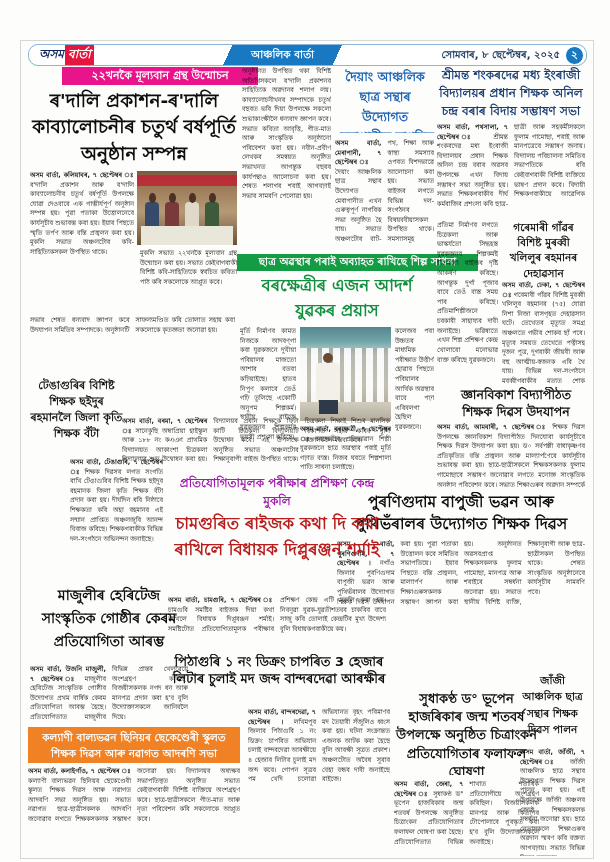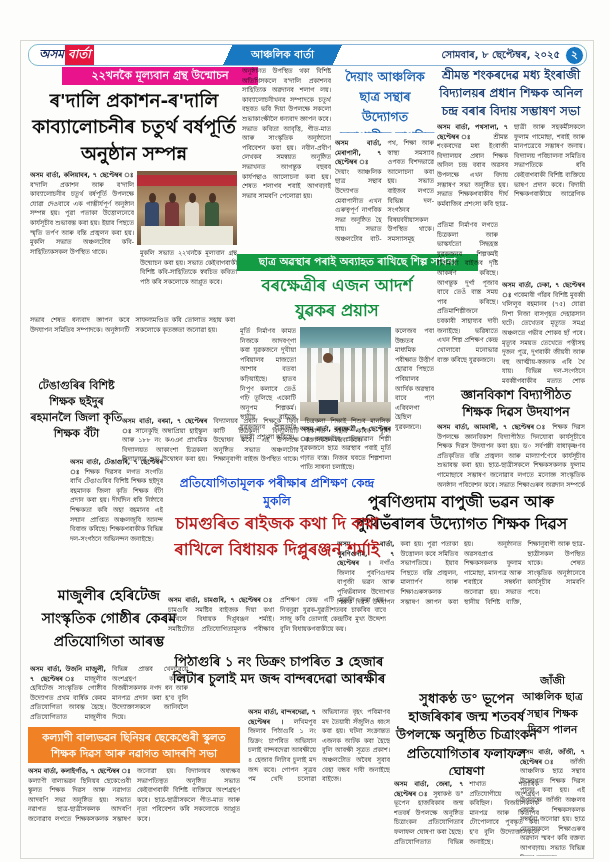--- a/index.html
+++ b/index.html
@@ -93,34 +93,35 @@
   <div class="abs hl" style="left:240px;top:274px;width:194px;height:50px;font-size:16.5px;line-height:1.5;color:#13903f;">বৰক্ষেত্ৰীৰ এজন আদৰ্শ যুৱকৰ প্ৰয়াস</div>
   <div class="abs photo2" style="left:300px;top:327px;width:91px;height:94px;">
     <div class="idols"></div>
     <div class="man"></div>
   </div>
   <div class="abs txt" style="left:240px;top:327px;width:56px;height:163px;">মূৰ্তি নিৰ্মাণৰ কামত নিজকে আদৰণ্গা কৰা যুৱকজনে দুখীয়া পৰিয়ালৰ মাজতো আশাৰ বতৰা কঢ়িয়াইছে। হাতৰ নিপুণ কলাৰে তেওঁ গঢ়ি তুলিছে একোটি অনুপম শিল্পকৰ্ম। স্থানীয় ৰাইজে যুৱকজনৰ শিল্পকৰ্মৰ ভূয়সী প্ৰশংসা কৰিছে।</div>
   <div class="abs txt" style="left:395px;top:327px;width:39px;height:163px;">কলেজৰ পৰা উচ্চতৰ মাধ্যমিক পৰীক্ষাত উত্তীৰ্ণ হোৱাৰ পিছতে পৰিয়ালৰ আৰ্থিক অৱস্থাৰ বাবে পঢ়া এৰিবলগা হৈছিল যুৱকজনে।</div>
   <div class="abs txt" style="left:437px;top:221px;width:61px;height:162px;">প্ৰতিমা নিৰ্মাণৰ লগতে চিত্ৰকলা আৰু ভাস্কৰ্যতো সিদ্ধহস্ত যুৱকজনৰ শিল্পকৰ্মই ইতিমধ্যে ৰাইজৰ দৃষ্টি আকৰ্ষণ কৰিছে। আগন্তুক দুৰ্গা পূজাৰ বাবে তেওঁ ব্যস্ত সময় পাৰ কৰিছে। প্ৰতিমাশিল্পীজনে চৰকাৰী সাহায্যৰ দাবী জনাইছে। ভৱিষ্যতে এখন শিল্প প্ৰশিক্ষণ কেন্দ্ৰ খোলাৰো মনোভাৱ ব্যক্ত কৰিছে যুৱকজনে।</div>
   <div class="abs txt" style="left:300px;top:425px;width:91px;height:65px;"><b>অসম বাৰ্তা, বৰক্ষেত্ৰী, ৭ ছেপ্টেম্বৰ ঃ</b> <span>বৰক্ষেত্ৰীৰ প্ৰতিভাৱান শিল্পী যুৱকজনে ছাত্ৰ অৱস্থাৰ পৰাই মূৰ্তি গঢ়াত ব্যস্ত। নিজৰ ঘৰতে শিল্পশালা পাতি সাধনা চলাইছে।</span></div>
 
+  <div class="abs hl" style="left:502px;top:220px;width:83px;height:58px;font-size:10.5px;line-height:1.45;color:#111;">গৰেমাৰী গাঁৱৰ বিশিষ্ট মুৰব্বী খলিলুৰ ৰহমানৰ দেহাৱসান</div>
   <div class="abs txt" style="left:502px;top:281px;width:83px;height:102px;"><b>অসম বাৰ্তা, ঢেকা, ৭ ছেপ্টেম্বৰ ঃ</b> <span>গৰেমাৰী গাঁৱৰ বিশিষ্ট মুৰব্বী খলিলুৰ ৰহমানৰ (৭৫) যোৱা নিশা নিজা বাসগৃহত দেহাৱসান ঘটে। তেখেতৰ মৃত্যুত সমগ্ৰ অঞ্চলতে গভীৰ শোকৰ ছাঁ পৰে। মৃত্যুৰ সময়ত তেখেতে পত্নীসহ দুজন পুত্ৰ, দুগৰাকী জীয়ৰী আৰু বহু আত্মীয়-স্বজনক এৰি থৈ যায়। বিভিন্ন দল-সংগঠনে মুৰব্বীগৰাকীৰ মৃত্যুত শোক প্ৰকাশ কৰিছে।</span></div>
 
   <div class="abs hl" style="left:447px;top:387px;width:138px;height:33px;font-size:12.5px;line-height:1.35;color:#111;">জ্ঞানবিকাশ বিদ্যাপীঠত শিক্ষক দিৱস উদযাপন</div>
   <div class="abs txt" style="left:437px;top:423px;width:148px;height:64px;"><b>অসম বাৰ্তা, আমবাৰী, ৭ ছেপ্টেম্বৰ ঃ</b> <span>শিক্ষক দিৱস উপলক্ষে জ্ঞানবিকাশ বিদ্যাপীঠত দিনযোৰা কাৰ্যসূচীৰে শিক্ষক দিৱস উদযাপন কৰা হয়। ড০ সৰ্বপল্লী ৰাধাকৃষ্ণণৰ প্ৰতিকৃতিত বন্তি প্ৰজ্বলন আৰু মাল্যাৰ্পণেৰে কাৰ্যসূচীৰ শুভাৰম্ভ কৰা হয়। ছাত্ৰ-ছাত্ৰীসকলে শিক্ষকসকলক ফুলাম গামোছাৰে সম্ভাষণ জনোৱাৰ লগতে মনোজ্ঞ সাংস্কৃতিক অনুষ্ঠান পৰিবেশন কৰে। সভাত শিক্ষাগুৰুৰ অৱদান সম্পৰ্কে আলোকপাত কৰা হয়।</span></div>
 
   <div class="abs hl" style="left:337px;top:492px;width:248px;height:44px;font-size:15.5px;line-height:1.4;color:#0d0d0d;">পুৰণিগুদাম বাপুজী ভৱন আৰু পুথিভঁৰালৰ উদ্যোগত শিক্ষক দিৱস পালন</div>
   <div class="abs txt cols4" style="left:337px;top:540px;width:248px;height:118px;"><b>অসম বাৰ্তা, পুৰণিগুদাম, ৭ ছেপ্টেম্বৰ ।</b> <span>নগাঁও জিলাৰ পুৰণিগুদাম বাপুজী ভৱন আৰু পুথিভঁৰালৰ উদ্যোগত শিক্ষক দিৱস উদযাপন কৰা হয়। পুৱা পতাকা উত্তোলন কৰে সমিতিৰ সভাপতিয়ে। ইয়াৰ পিছতে বন্তি প্ৰজ্বলন, মাল্যাৰ্পণ আৰু শিক্ষাগুৰুসকলক সম্ভাষণ জ্ঞাপন কৰা হয়। অনুষ্ঠানত অৱসৰপ্ৰাপ্ত শিক্ষকসকলক ফুলাম গামোছা, মানপত্ৰ আৰু শৰাইৰে সম্বৰ্ধনা জনোৱা হয়। সভাত স্থানীয় বিশিষ্ট ব্যক্তি, শিক্ষানুৰাগী আৰু ছাত্ৰ-ছাত্ৰীসকল উপস্থিত থাকে। শেষত সাংস্কৃতিক অনুষ্ঠানেৰে কাৰ্যসূচীৰ সামৰণি পৰে।</span></div>
 
   <div class="abs hl" style="left:30px;top:378px;width:93px;height:76px;font-size:11px;line-height:1.45;color:#111;">টেঙাগুৰিৰ বিশিষ্ট শিক্ষক ছইদুৰ ৰহমানলৈ জিলা কৃতি শিক্ষক বঁটা</div>
   <div class="abs txt" style="left:30px;top:458px;width:93px;height:122px;margin-left:40px;"><b>অসম বাৰ্তা, টেঙাগুৰি, ৭ ছেপ্টেম্বৰ ঃ</b> <span>শিক্ষক দিৱসৰ লগত সংগতি ৰাখি টেঙাগুৰিৰ বিশিষ্ট শিক্ষক ছইদুৰ ৰহমানক জিলা কৃতি শিক্ষক বঁটা প্ৰদান কৰা হয়। দীৰ্ঘদিন ধৰি নিষ্ঠাৰে শিক্ষকতা কৰি অহা ৰহমানৰ এই সন্মান প্ৰাপ্তিত অঞ্চলজুৰি আনন্দ বিৰাজ কৰিছে। শিক্ষকগৰাকীক বিভিন্ন দল-সংগঠনে অভিনন্দন জনাইছে।</span></div>
 
   <div class="abs txt cols3" style="left:122px;top:417px;width:268px;height:54px;"><b>অসম বাৰ্তা, বৰমা, ৭ ছেপ্টেম্বৰ ঃ</b> <span>সানেকুছি অম্বাপ্ৰিয়া হাইস্কুল আৰু ১৮৮ নং কএঞা প্ৰাথমিক বিদ্যালয়ত আকাংশা চিত্ৰকলা বিদ্যালয়ৰ শুভ উদ্বোধন কৰা হয়। বিদ্যালয়ৰ প্ৰধান শিক্ষকে ফিটা কাটি চিত্ৰকলা বিদ্যালয়টি উদ্বোধন কৰে। এই উপলক্ষে অনুষ্ঠিত সভাত অঞ্চলটোৰ শিক্ষানুৰাগী ৰাইজ উপস্থিত থাকে। চিত্ৰকলা শিক্ষাই শিশুৰ মানসিক বিকাশত সহায় কৰিব বুলি বক্তাসকলে মন্তব্য কৰে।</span></div>
 
-  <div class="abs hl" style="left:168px;top:474px;width:218px;height:36px;font-size:12px;line-height:1.5;color:#1d4ed8;">প্ৰতিযোগিতামূলক পৰীক্ষাৰ প্ৰশিক্ষণ কেন্দ্ৰ মুকলি</div>
+  <div class="abs hl" style="left:168px;top:474px;width:218px;height:36px;font-size:12px;line-height:1.5;color:#a21caf;">প্ৰতিযোগিতামূলক পৰীক্ষাৰ প্ৰশিক্ষণ কেন্দ্ৰ মুকলি</div>
   <div class="abs hl" style="left:168px;top:511px;width:218px;height:82px;font-size:16.5px;line-height:1.6;color:#b91c1c;">চামগুৰিত ৰাইজক কথা দি কথা ৰাখিলে বিধায়ক দিপ্লুৰঞ্জন শৰ্মাই</div>
   <div class="abs txt cols2" style="left:168px;top:596px;width:218px;height:56px;"><b>অসম বাৰ্তা, চামগুৰি, ৭ ছেপ্টেম্বৰ ঃ</b> <span>চামগুৰি সমষ্টিৰ ৰাইজক দিয়া কথা ৰাখিলে বিধায়ক দিপ্লুৰঞ্জন শৰ্মাই। সমষ্টিটোত প্ৰতিযোগিতামূলক পৰীক্ষাৰ প্ৰশিক্ষণ কেন্দ্ৰ এটি মুকলি কৰা হয়। নিবনুৱা যুৱক-যুৱতীশতবৰ চাকৰিৰ বাবে সাজু কৰি তোলাই কেন্দ্ৰটিৰ মুখ্য উদ্দেশ্য বুলি বিধায়কগৰাকীয়ে কয়।</span></div>
 
   <div class="abs hl" style="left:30px;top:584px;width:158px;height:78px;font-size:14px;line-height:1.65;color:#0d0d0d;">মাজুলীৰ হেৰিটেজ সাংস্কৃতিক গোষ্ঠীৰ কেৰম প্ৰতিযোগিতা আৰম্ভ</div>
   <div class="abs txt cols2" style="left:30px;top:665px;width:158px;height:60px;"><b>অসম বাৰ্তা, উজনি মাজুলী, ৭ ছেপ্টেম্বৰ ঃ</b> <span>মাজুলীৰ হেৰিটেজ সাংস্কৃতিক গোষ্ঠীৰ উদ্যোগত প্ৰথম বাৰ্ষিক কেৰম প্ৰতিযোগিতা আৰম্ভ হৈছে। প্ৰতিযোগিতাত মাজুলীৰ বিভিন্ন প্ৰান্তৰ খেলুৱৈয়ে অংশগ্ৰহণ কৰিছে। বিজয়ীসকলক নগদ ধন আৰু মানপত্ৰ প্ৰদান কৰা হ'ব বুলি উদ্যোক্তাসকলে জানিবলৈ দিয়ে।</span></div>
 
   <div class="abs banner" style="left:28px;top:727px;width:212px;height:36px;background:#f08124;font-size:10.5px;line-height:1.55;padding:0 6px;">কল্যাণী বাল্যভৱন ছিনিয়ৰ ছেকেণ্ডেৰী স্কুলত শিক্ষক দিৱস আৰু নৱাগত আদৰণি সভা</div>
   <div class="abs txt cols2" style="left:28px;top:767px;width:212px;height:90px;"><b>অসম বাৰ্তা, কলাইগাঁও, ৭ ছেপ্টেম্বৰ ঃ</b> <span>কল্যাণী বাল্যভৱন ছিনিয়ৰ ছেকেণ্ডেৰী স্কুলত শিক্ষক দিৱস আৰু নৱাগত আদৰণি সভা অনুষ্ঠিত হয়। সভাত নৱাগত ছাত্ৰ-ছাত্ৰীসকলক আদৰণি জনোৱাৰ লগতে শিক্ষকসকলক সম্ভাষণ জনোৱা হয়। বিদ্যালয়ৰ অধ্যক্ষৰ সভাপতিত্বত অনুষ্ঠিত সভাত কেইবাগৰাকী বিশিষ্ট ব্যক্তিয়ে অংশগ্ৰহণ কৰে। ছাত্ৰ-ছাত্ৰীসকলে গীত-মাত আৰু নৃত্য পৰিবেশন কৰি সকলোকে আপ্লুত কৰে।</span></div>
 
   <div class="abs hl" style="left:168px;top:654px;width:222px;height:50px;font-size:13px;line-height:1.3;color:#0d0d0d;">পিঠাগুৰি ১ নং ডিক্ৰং চাপৰিত 3 হেজাৰ লিটাৰ চুলাই মদ জব্দ বান্দৰদেৱা আৰক্ষীৰ</div>

